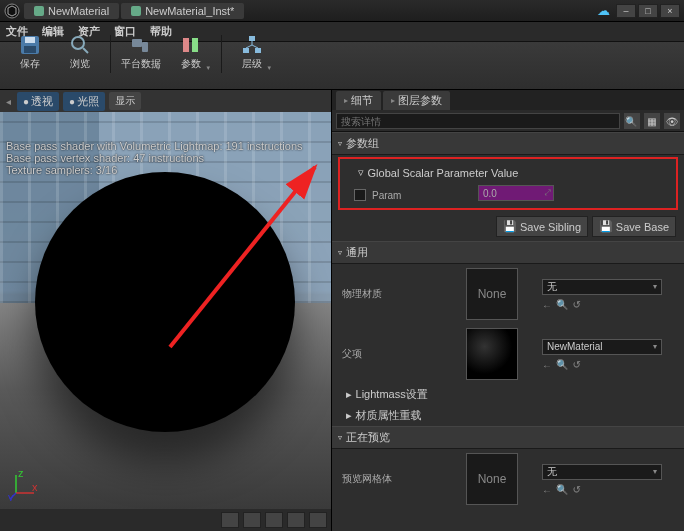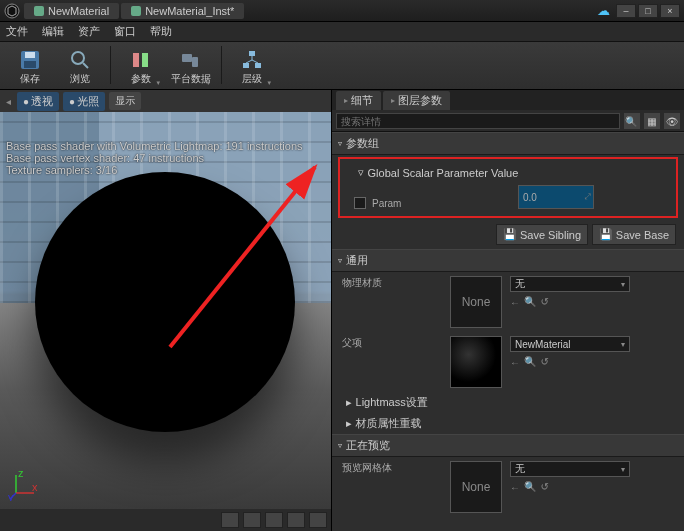--- a/index.html
+++ b/index.html
@@ -10,25 +10,25 @@
 .ue-logo { width: 16px; height: 16px; margin-right: 4px; }
 .ue-logo svg { width: 16px; height: 16px; }
 .title-tabs { display: flex; gap: 2px; flex: 1; }
 .title-tab { background: #3a3a3a; padding: 2px 10px; border-radius: 2px; display: flex; align-items: center; gap: 4px; font-size: 10px; }
 .title-tab .dot { width: 10px; height: 10px; background: #6a8; border-radius: 2px; }
 .win-btns { display: flex; gap: 2px; }
 .win-btn { width: 20px; height: 14px; background: #444; display: flex; align-items: center; justify-content: center; border: 1px solid #222; font-size: 9px; }
 .cloud-icon { color: #4fc3f7; margin-right: 6px; font-size: 13px; }
 
 
-.menu-bar { height: 20px; background: #2a2a2a; display: flex; align-items: center; padding: 0 6px; gap: 14px; border-bottom: 1px solid #111; }
+.menu-bar { height: 20px; background: #2a2a2a; display: flex; align-items: center; padding: 0 6px; gap: 14px; border-bottom: 1px solid #111; font-weight: bold; }
 .menu-item { font-size: 11px; }
 
 
-.toolbar { height: 48px; background: linear-gradient(#3a3a3a, #2e2e2e); display: flex; align-items: flex-start; padding: 4px 8px; gap: 6px; border-bottom: 1px solid #000; }
+.toolbar { height: 48px; background: linear-gradient(#3a3a3a, #2e2e2e); display: flex; align-items: flex-end; padding: 16px 8px; gap: 6px; border-bottom: 1px solid #000; }
 .tool-btn { width: 44px; height: 42px; display: flex; flex-direction: column; align-items: center; justify-content: center; gap: 1px; border-radius: 2px; }
 .tool-btn .ic { width: 22px; height: 22px; display: flex; align-items: center; justify-content: center; }
 .tool-btn .lbl { font-size: 10px; }
 .tool-sep { width: 1px; height: 38px; background: #1a1a1a; margin: 0 2px; }
 .tool-btn.has-drop { position: relative; }
 .tool-btn.has-drop::after { content: "▾"; position: absolute; bottom: 1px; right: 3px; font-size: 7px; color: #888; }
 
 
 .main { display: flex; height: 441px; }
 
@@ -57,31 +57,31 @@
 .search-input { flex: 1; height: 16px; background: #1a1a1a; border: 1px solid #444; padding: 0 4px; font-size: 10px; color: #888; }
 .search-ic { width: 16px; height: 16px; background: #444; display: flex; align-items: center; justify-content: center; font-size: 10px; }
 .panel-body { flex: 1; overflow: auto; }
 .section-hdr { background: #383838; padding: 3px 6px; font-size: 11px; display: flex; align-items: center; gap: 4px; border-top: 1px solid #444; border-bottom: 1px solid #1a1a1a; }
 .section-hdr .tri { font-size: 8px; }
 .sub-hdr { padding: 3px 14px; font-size: 10px; display: flex; align-items: center; gap: 4px; color: #bbb; }
 .highlight-box { border: 2px solid #d22; margin: 2px 6px; padding: 4px; }
 .prop-row { display: flex; align-items: flex-end; padding: 3px 10px; gap: 6px; }
 .prop-label { width: 100px; font-size: 10px; color: #aaa; }
 .checkbox { width: 12px; height: 12px; background: #1a1a1a; border: 1px solid #666; }
-.num-input { width: 76px; height: 24px; background: #0c4a6e; border: 1px solid #555; display: flex; align-items: center; padding: 0 4px; font-size: 10px; color: #aaa; position: relative; margin-left: 40px; }
+.num-input { width: 76px; height: 16px; background: #701a75; border: 1px solid #555; display: flex; align-items: center; padding: 0 4px; font-size: 10px; color: #aaa; position: relative; }
 .num-input::after { content: "⤢"; position: absolute; right: 2px; font-size: 8px; color: #777; }
 .btn-row { display: flex; justify-content: flex-end; padding: 4px 8px; gap: 4px; }
 .btn { background: #444; border: 1px solid #222; padding: 3px 6px; font-size: 10px; display: flex; align-items: center; gap: 3px; }
 .thumb { width: 52px; height: 52px; background: #1a1a1a; border: 1px solid #555; display: flex; align-items: center; justify-content: center; font-size: 12px; color: #888; }
 .thumb.sphere-thumb { background: radial-gradient(circle at 35% 35%, #333, #000 60%); }
 .dropdown { width: 120px; height: 16px; background: #1a1a1a; border: 1px solid #555; display: flex; align-items: center; justify-content: space-between; padding: 0 4px; font-size: 10px; }
 .dropdown::after { content: "▾"; font-size: 8px; color: #888; }
 .tiny-icons { display: flex; gap: 4px; margin-top: 2px; }
 .tiny-icons span { font-size: 10px; color: #888; }
-.prop-complex { display: flex; align-items: flex-start; padding: 4px 10px; gap: 8px; }
+.prop-complex { display: flex; align-items: center; padding: 4px 10px; gap: 24px; }
 .prop-right-col { display: flex; flex-direction: column; gap: 2px; }
 </style>
 </head>
 <body>
 
 <div class="title-bar">
   <span class="ue-logo">
     <svg viewBox="0 0 16 16">
         <circle cx="8" cy="8" r="7" fill="#111" stroke="#888"></circle>
         <path d="M4 5 L8 3 L12 5 L12 11 L8 13 L4 11 Z" fill="none" stroke="#ccc" stroke-width="0.8"></path>
@@ -130,34 +130,34 @@
           <circle cx="9" cy="9" r="6" fill="none" stroke="#8ab" stroke-width="2"></circle>
           <line x1="14" y1="14" x2="19" y2="19" stroke="#8ab" stroke-width="2"></line>
         </svg>
       </span>
     <span class="lbl">浏览</span>
   </div>
   <div class="tool-sep"></div>
   <div class="tool-btn has-drop">
     <span class="ic">
         <svg width="22" height="22">
+          <rect x="2" y="5" width="10" height="8" fill="#789" rx="1"></rect>
+          <rect x="12" y="8" width="6" height="10" fill="#789" rx="1"></rect>
+        </svg>
+      </span>
+    <span class="lbl">平台数据</span>
+  </div>
+  <div class="tool-btn has-drop">
+    <span class="ic">
+        <svg width="22" height="22">
           <rect x="3" y="4" width="6" height="14" fill="#d88"></rect>
           <rect x="12" y="4" width="6" height="14" fill="#8d8"></rect>
         </svg>
       </span>
     <span class="lbl">参数</span>
-  </div>
-  <div class="tool-btn has-drop">
-    <span class="ic">
-        <svg width="22" height="22">
-          <rect x="2" y="5" width="10" height="8" fill="#789" rx="1"></rect>
-          <rect x="12" y="8" width="6" height="10" fill="#789" rx="1"></rect>
-        </svg>
-      </span>
-    <span class="lbl">平台数据</span>
   </div>
   <div class="tool-sep"></div>
   <div class="tool-btn has-drop">
     <span class="ic">
         <svg width="22" height="22">
           <rect x="8" y="2" width="6" height="5" fill="#8bd"></rect>
           <rect x="2" y="14" width="6" height="5" fill="#8bd"></rect>
           <rect x="14" y="14" width="6" height="5" fill="#8bd"></rect>
           <path d="M11 7 L11 11 M11 11 L5 14 M11 11 L17 14" stroke="#8bd" fill="none"></path>
         </svg>

